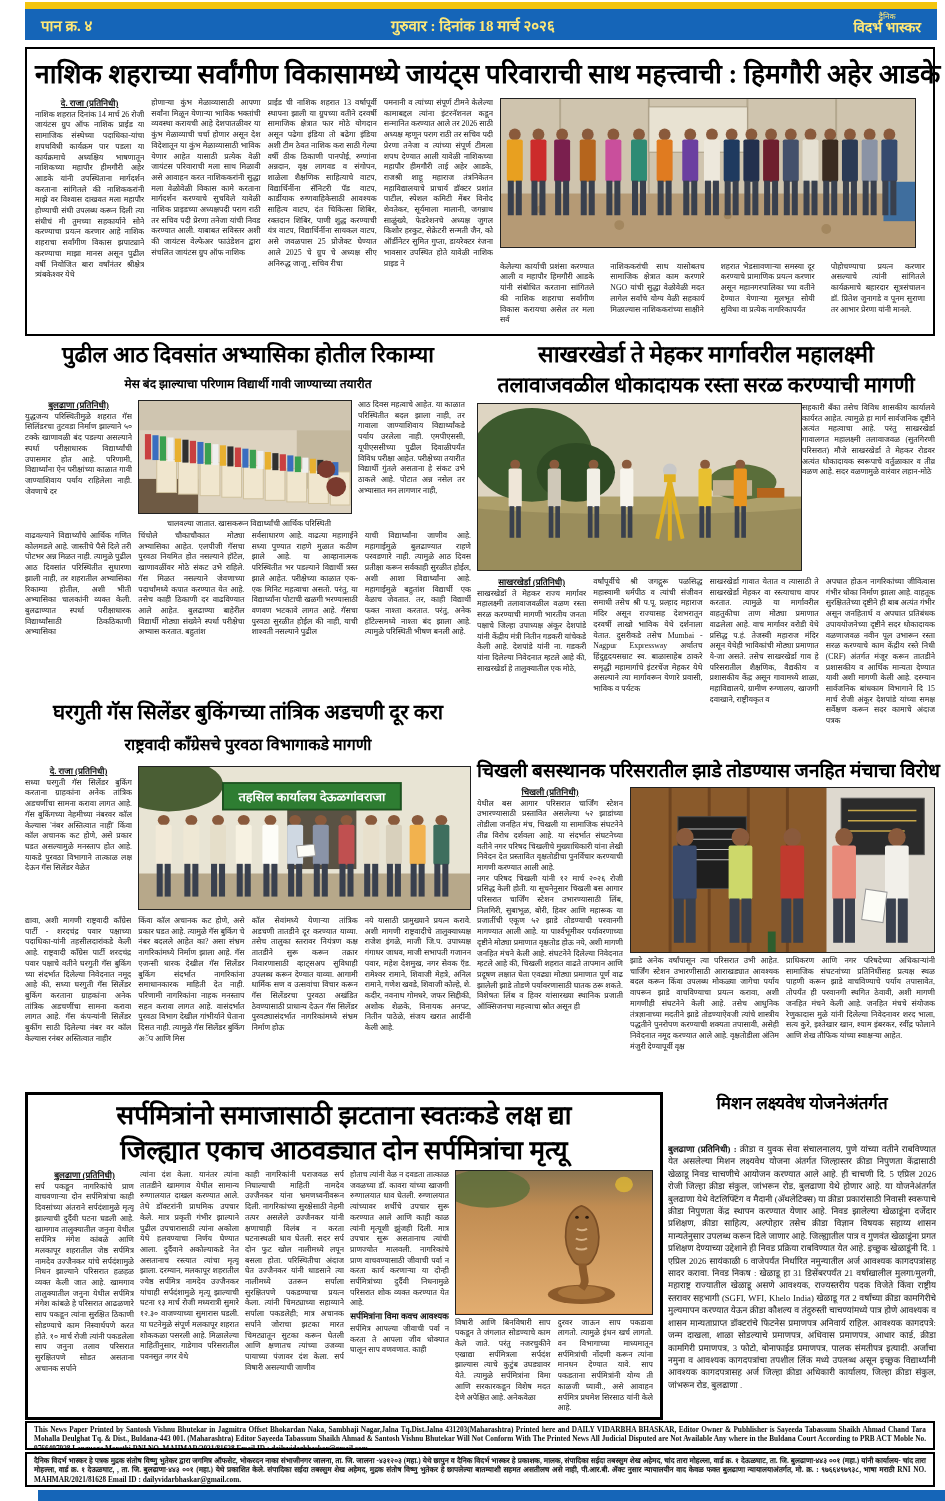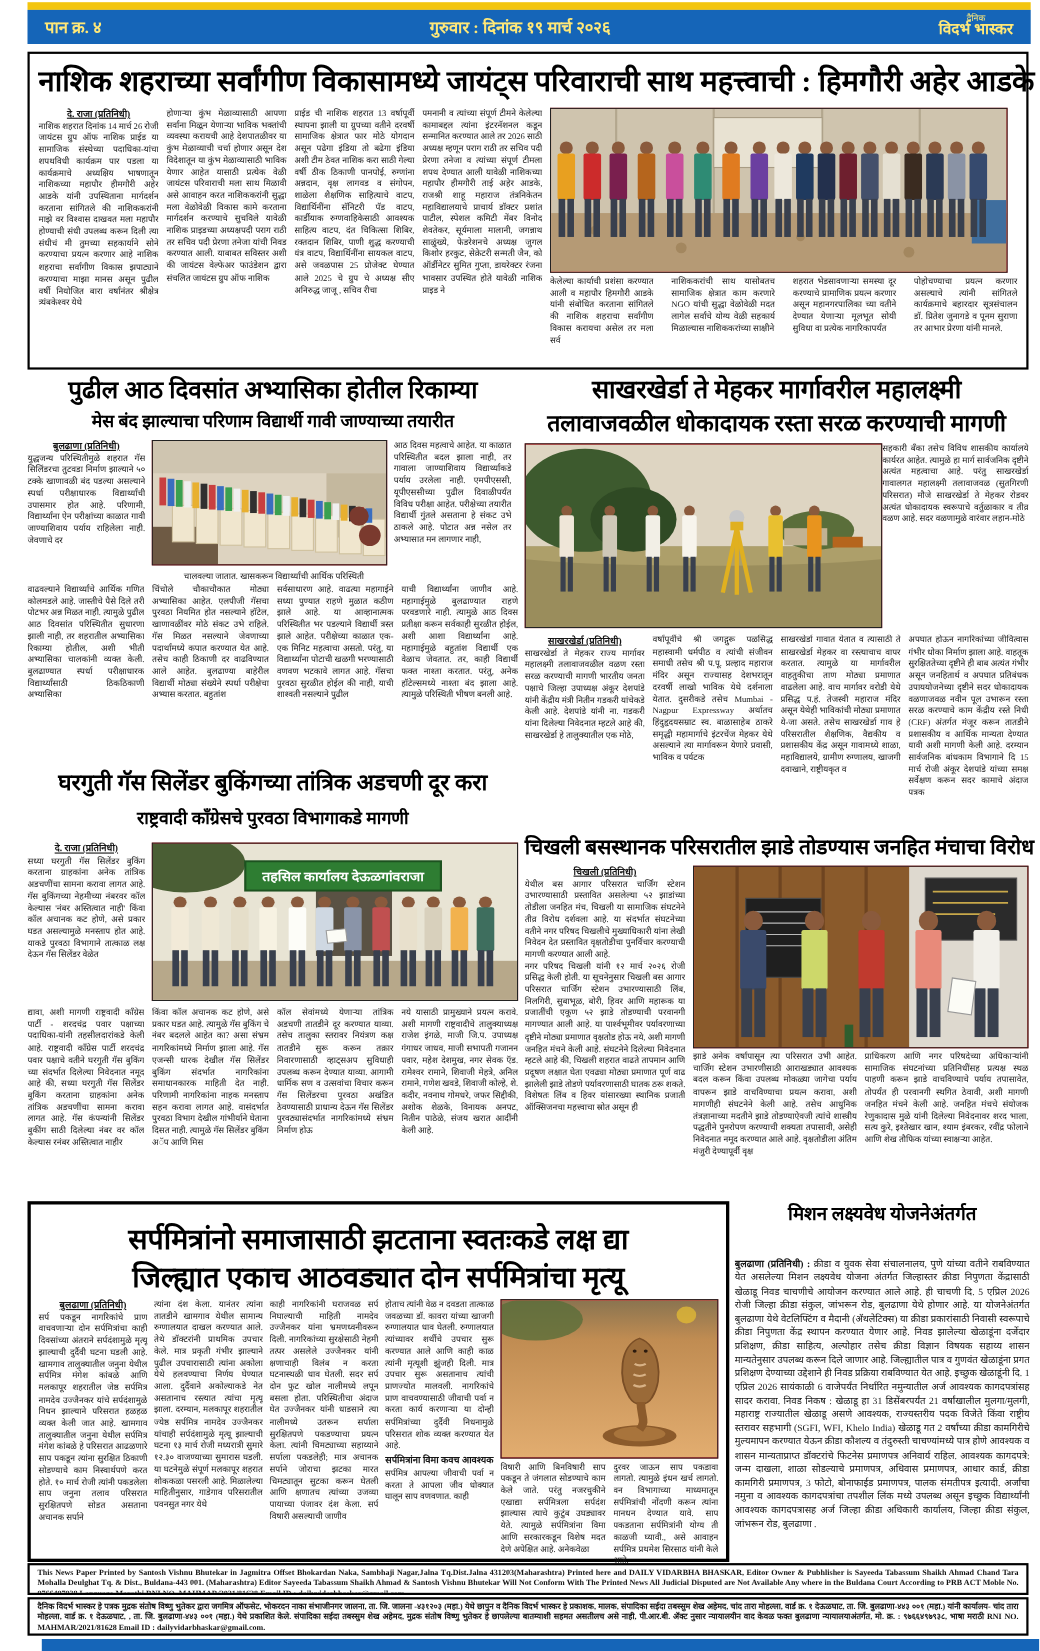--- a/index.html
+++ b/index.html
@@ -16,37 +16,37 @@
   .mh-center { flex:1; text-align:center; font-size:15px; font-weight:bold; }
   .mh-right { text-align:center; line-height:1.05; }
   .mh-right .sm { font-size:8px; display:block; }
   .mh-right .bg { font-size:14px; font-weight:bold; display:block; }
 
   .headline { font-weight:bold; text-align:center; color:#000; }
   .byline { font-weight:bold; font-size:8.6px; text-align:center; margin-bottom:1px;text-decoration:underline; }
   .col { font-size:7.8px; line-height:10.7px; text-align:justify; overflow:hidden; }
   .cols { display:flex; gap:7px; }
   .cols > .col { flex:1; }
-  .photo { border:1px solid #222; overflow:hidden; background:#ef4444; }
+  .photo { border:1px solid #222; overflow:hidden; background:#f97316; }
   .photo svg { display:block; width:100%; height:100%; }
 
   
   #a1 { left:25px; top:47px; width:910px; height:289px; border:2.5px solid #000; padding:3px 8px 4px; }
   #a1 .headline { font-size:26.5px; line-height:44px; height:46px; white-space:nowrap; }
   .a1-body { display:flex; height:228px; }
   .a1-textcols { width:458px; }
   .a1-right { flex:1; margin-left:7px; display:flex; flex-direction:column; }
   .a1-photo { height:150px; width:416px; }
-  .a1-captions { display:flex; gap:16px; margin-top:3px; flex:1; }
+  .a1-captions { display:flex; gap:16px; margin-top:14px; flex:1; }
   .a1-captions .col { flex:1; }
 
   
   #a2 { left:25px; top:339px; width:446px; height:358px; }
   #a2 .h1 { font-size:22px; line-height:32px; white-space:nowrap; }
-  #a2 .h2 { font-size:16px; line-height:26px; white-space:nowrap;text-align:center; }
+  #a2 .h2 { font-size:12px; line-height:26px; white-space:nowrap;text-align:center; }
   .a2-mid { display:flex; gap:6px; height:116px; margin-top:3px; }
   .a2-mid .col { width:107px; }
   .a2-photo { width:214px; height:114px; }
   .a2-cap { font-size:7.8px; text-align:center; margin:2px 0 3px 110px; width:228px; }
   .a2-cols { height:166px; }
 
   
   #a3 { left:477px; top:339px; width:458px; height:382px; }
   #a3 .h1 { font-size:23px; line-height:32px; white-space:nowrap; }
   #a3 .h2 { font-size:21px; line-height:29px; white-space:nowrap; }
@@ -67,21 +67,21 @@
   
   #a5 { left:477px; top:757px; width:458px; height:330px; }
   #a5 .h1 { font-size:19px; line-height:28px; white-space:nowrap; }
   .a5-body { display:flex; gap:7px; height:298px; margin-top:2px; }
   .a5-left { width:146px; }
   .a5-right { flex:1; display:flex; flex-direction:column; }
   .a5-photo { height:166px; }
   .a5-cols { flex:1; margin-top:3px; }
 
   
-  #a6 { left:25px; top:1092px; width:638px; height:328px; border:3px solid #000; padding:14px 7px; }
+  #a6 { left:25px; top:1092px; width:638px; height:328px; border:3px solid #000; padding:3px 7px; }
   #a6 .headline { font-size:26px; line-height:35px; white-space:nowrap; }
   .a6-body { display:flex; gap:6px; height:244px; margin-top:2px; }
   .a6-body .col.c { width:99px; }
   .a6-right { flex:1; display:flex; flex-direction:column; }
   .a6-photo { height:148px; }
   .a6-subcols { flex:1; margin-top:3px; }
   .subhead { font-weight:bold; text-align:center; font-size:8.6px; margin:2px 0; }
 
   
   #a7 { left:668px; top:1092px; width:268px; height:328px; overflow:hidden; }
@@ -97,21 +97,21 @@
 </style>
 </head>
 <body>
 
 <div class="page">
 
   <div class="abs" id="strip-top"></div>
 
   <div class="abs" id="masthead">
     <div class="mh-left">पान क्र. ४</div>
-    <div class="mh-center">गुरुवार : दिनांक १९ मार्च २०२६</div>
+    <div class="mh-center">गुरुवार : दिनांक 18 मार्च २०२६</div>
     <div class="mh-right">
       <span class="sm">दैनिक</span>
       <span class="bg">विदर्भ भास्कर</span>
     </div>
   </div>
 
   <section class="abs" id="a1">
     <div class="headline">नाशिक शहराच्या सर्वांगीण विकासामध्ये जायंट्स परिवाराची साथ महत्त्वाची : हिमगौरी अहेर आडके महापौर</div>
     <div class="a1-body">
       <div class="a1-textcols cols">

